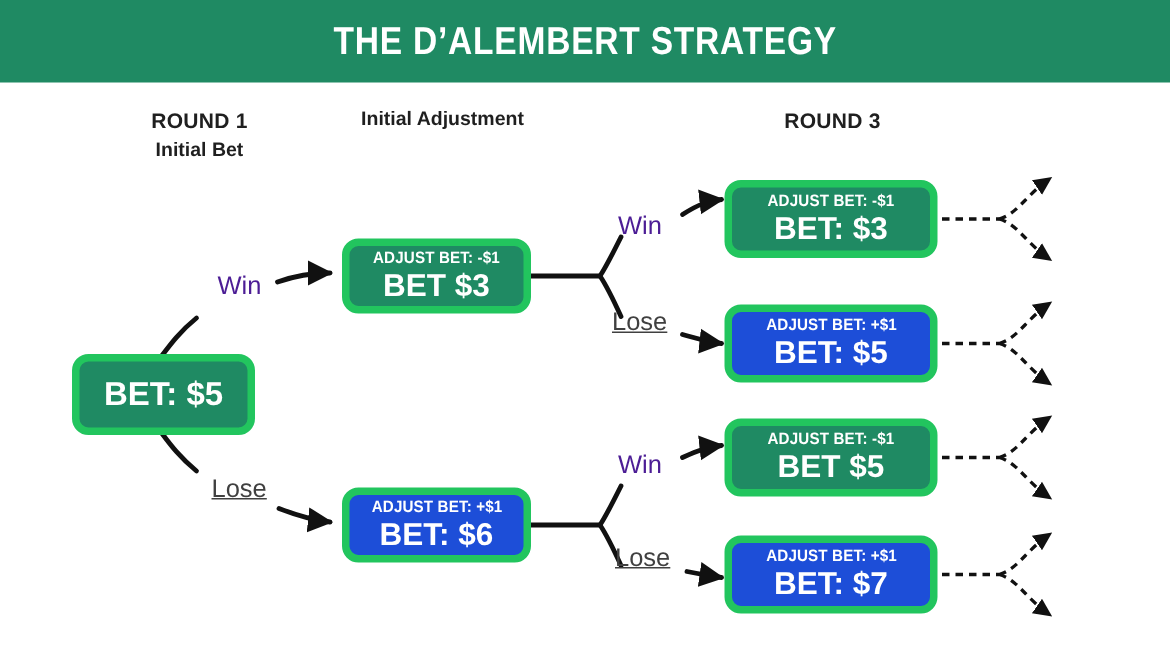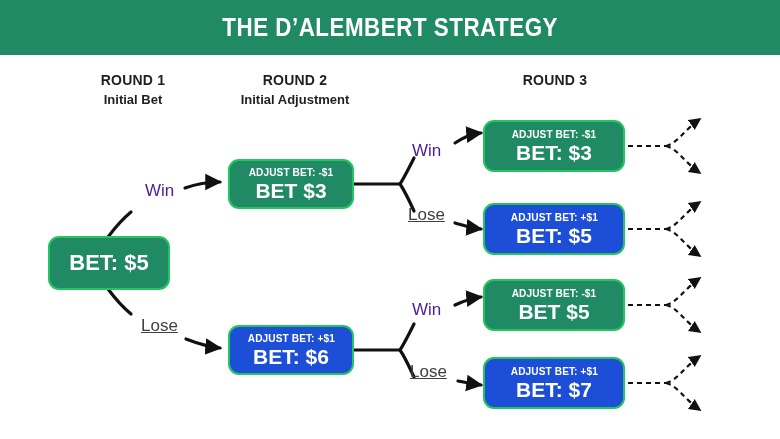--- a/index.html
+++ b/index.html
@@ -39,21 +39,21 @@
     line-height:17px;white-space:nowrap;
   }
 
   
   #wires{position:absolute;left:0;top:0;width:780px;height:439px;}
 
   
   .node{
     position:absolute;
     box-sizing:border-box;
-    border:2px solid #22c55e;
+    border:5px solid #22c55e;
     border-radius:11px;
     display:flex;flex-direction:column;
     align-items:center;justify-content:center;
     color:#ffffff;
     text-align:left;
   }
   .node.green{background:#1f8a63;}
   .node.red{background:#1d4ed8;}
   .node-adjust{
     font-size:11px;font-weight:bold;letter-spacing:0.1px;
@@ -79,21 +79,20 @@
 
   <div class="header">
     <div class="header-title">THE D’ALEMBERT STRATEGY</div>
   </div>
 
   <div class="round-head" style="left:48px;top:70px;width:170px;">
     <div class="round-title">ROUND 1</div>
     <div class="round-sub">Initial Bet</div>
   </div>
   <div class="round-head" style="left:205px;top:70px;width:180px;">
-    <div class="round-title">ROUND 2</div>
     <div class="round-sub">Initial Adjustment</div>
   </div>
   <div class="round-head" style="left:455px;top:70px;width:200px;">
     <div class="round-title">ROUND 3</div>
   </div>
 
   <svg id="wires" viewBox="0 0 780 439">
     <defs>
       <marker id="ah" markerWidth="6" markerHeight="6" refX="4.6" refY="3" orient="auto" markerUnits="strokeWidth">
         <path d="M0,0.4 L5.2,3 L0,5.6 z" fill="#111111"></path>

